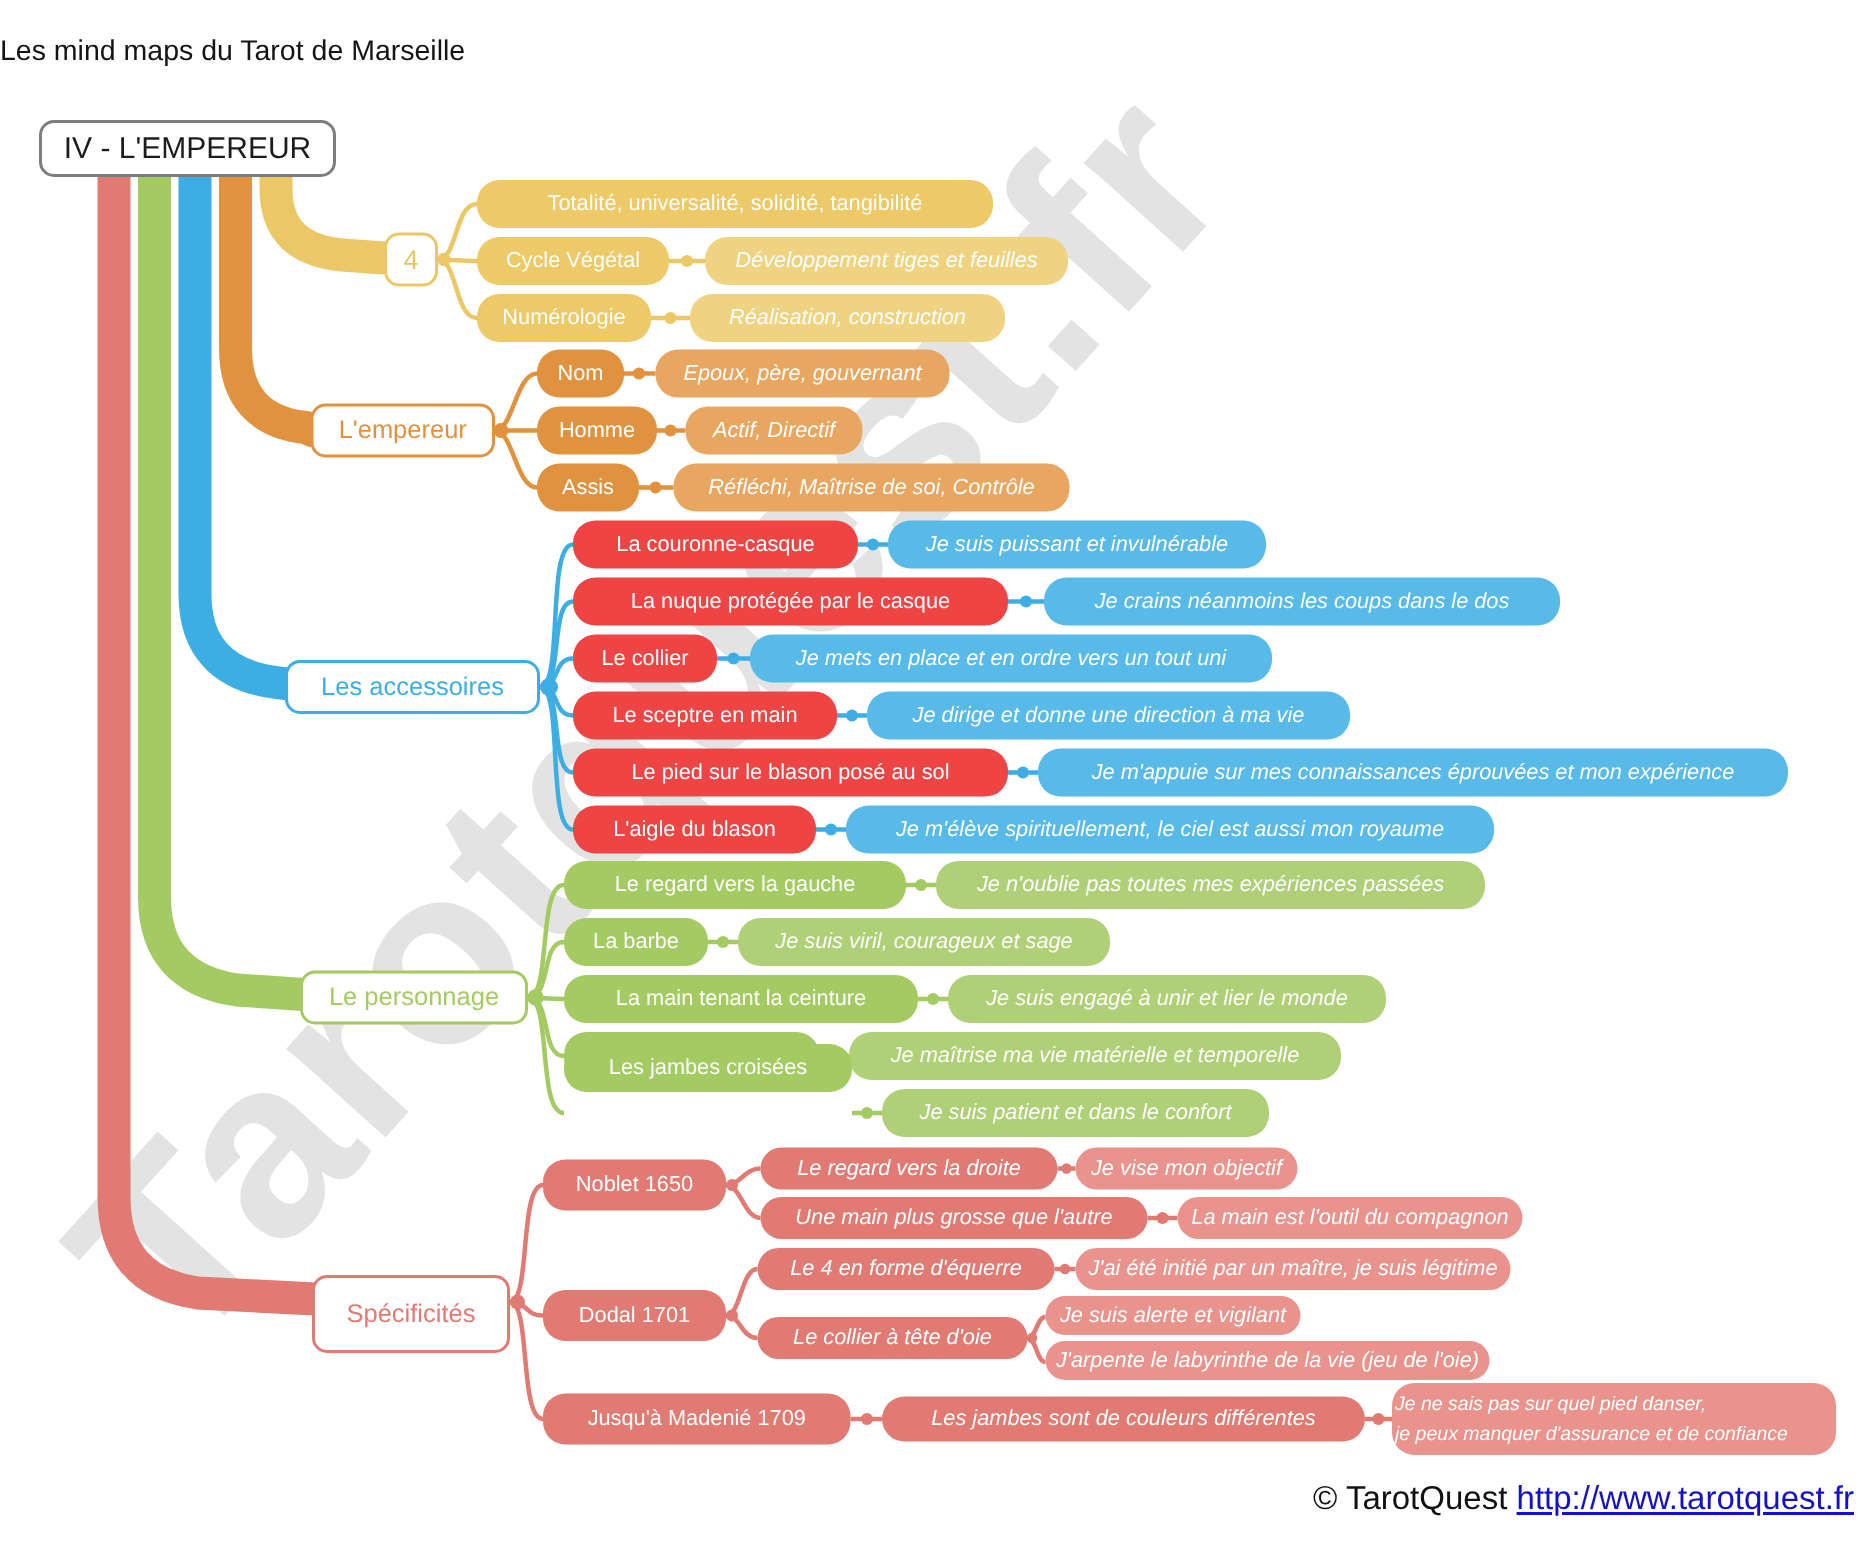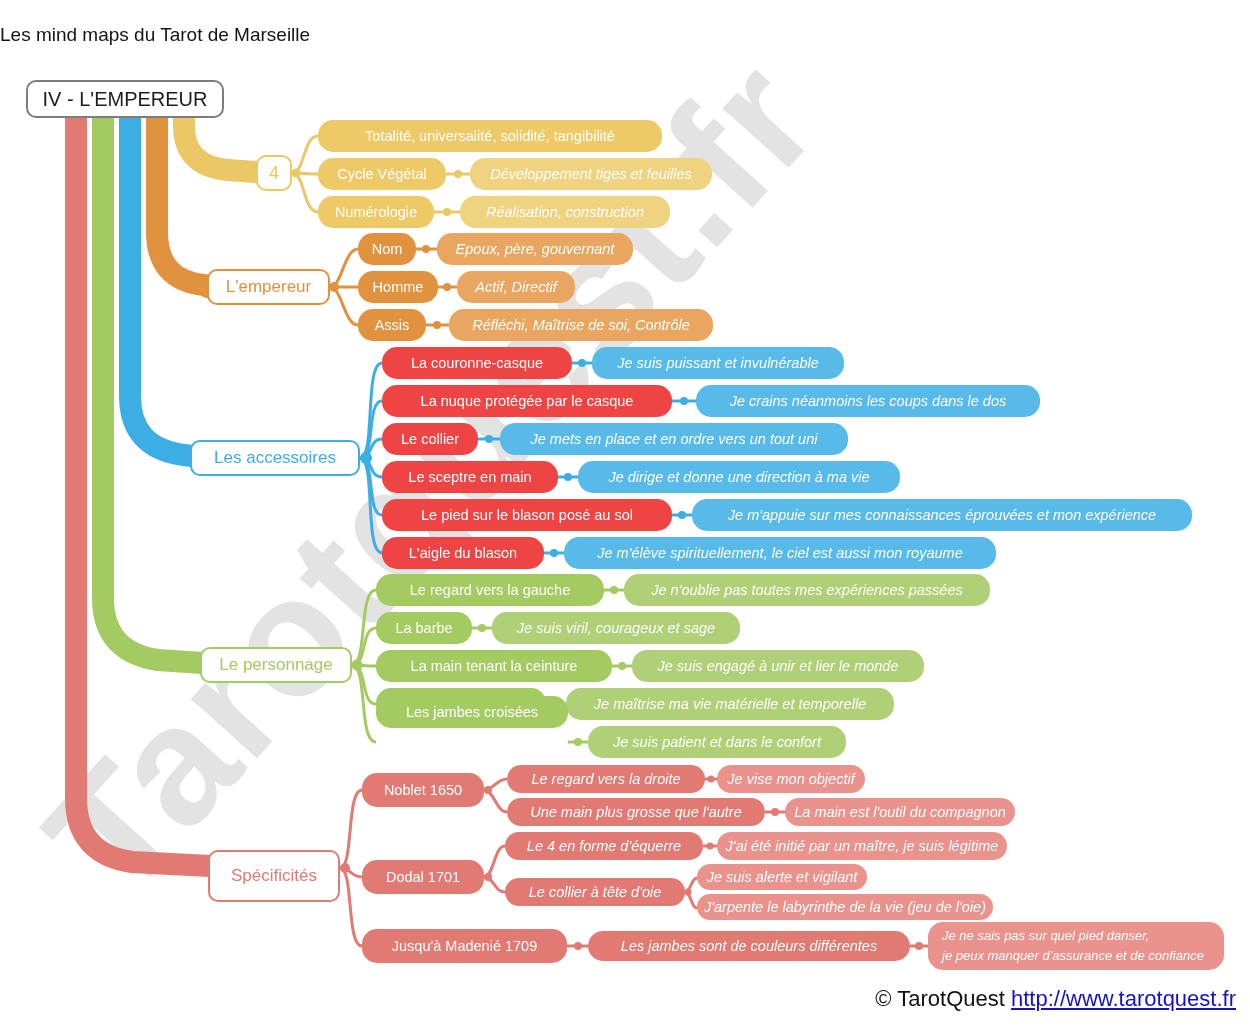--- a/index.html
+++ b/index.html
@@ -22,21 +22,21 @@
   .g{background:#A4CA62;} .g2{background:#AFD077;}
   .r{background:#E07A72;} .r2{background:#E9938C;}
   .l1{position:absolute;background:#fff;border:2px solid;border-radius:10px;display:flex;align-items:center;
       justify-content:center;font-size:17px;z-index:3;box-sizing:border-box;white-space:nowrap;}
   .p-y{border-color:#ECC766;color:#E9C45F;}
   .p-o{border-color:#E0923F;color:#E0923F;}
   .p-b{border-color:#3DAEE4;color:#3DAEE4;}
   .p-g{border-color:#A4CA62;color:#A4CA62;}
   .p-r{border-color:#E07A72;color:#E07A72;}
   .multiline{white-space:normal;text-align:left;font-size:13px;line-height:1.55;
-      flex-direction:column;align-items:flex-start;justify-content:center;padding-left:14px;}
+      flex-direction:column;align-items:flex-start;justify-content:center;padding-left:2px;}
   .footer{position:absolute;right:14px;top:986px;font-size:22px;color:#111;z-index:2;white-space:nowrap;}
   .footer a{color:#1511c9;text-decoration:underline;cursor:pointer;}
 </style>
 </head>
 <body>
 
 <div class="stage">
 
   <div class="watermark">
     <span>Tarotquest.fr</span>

